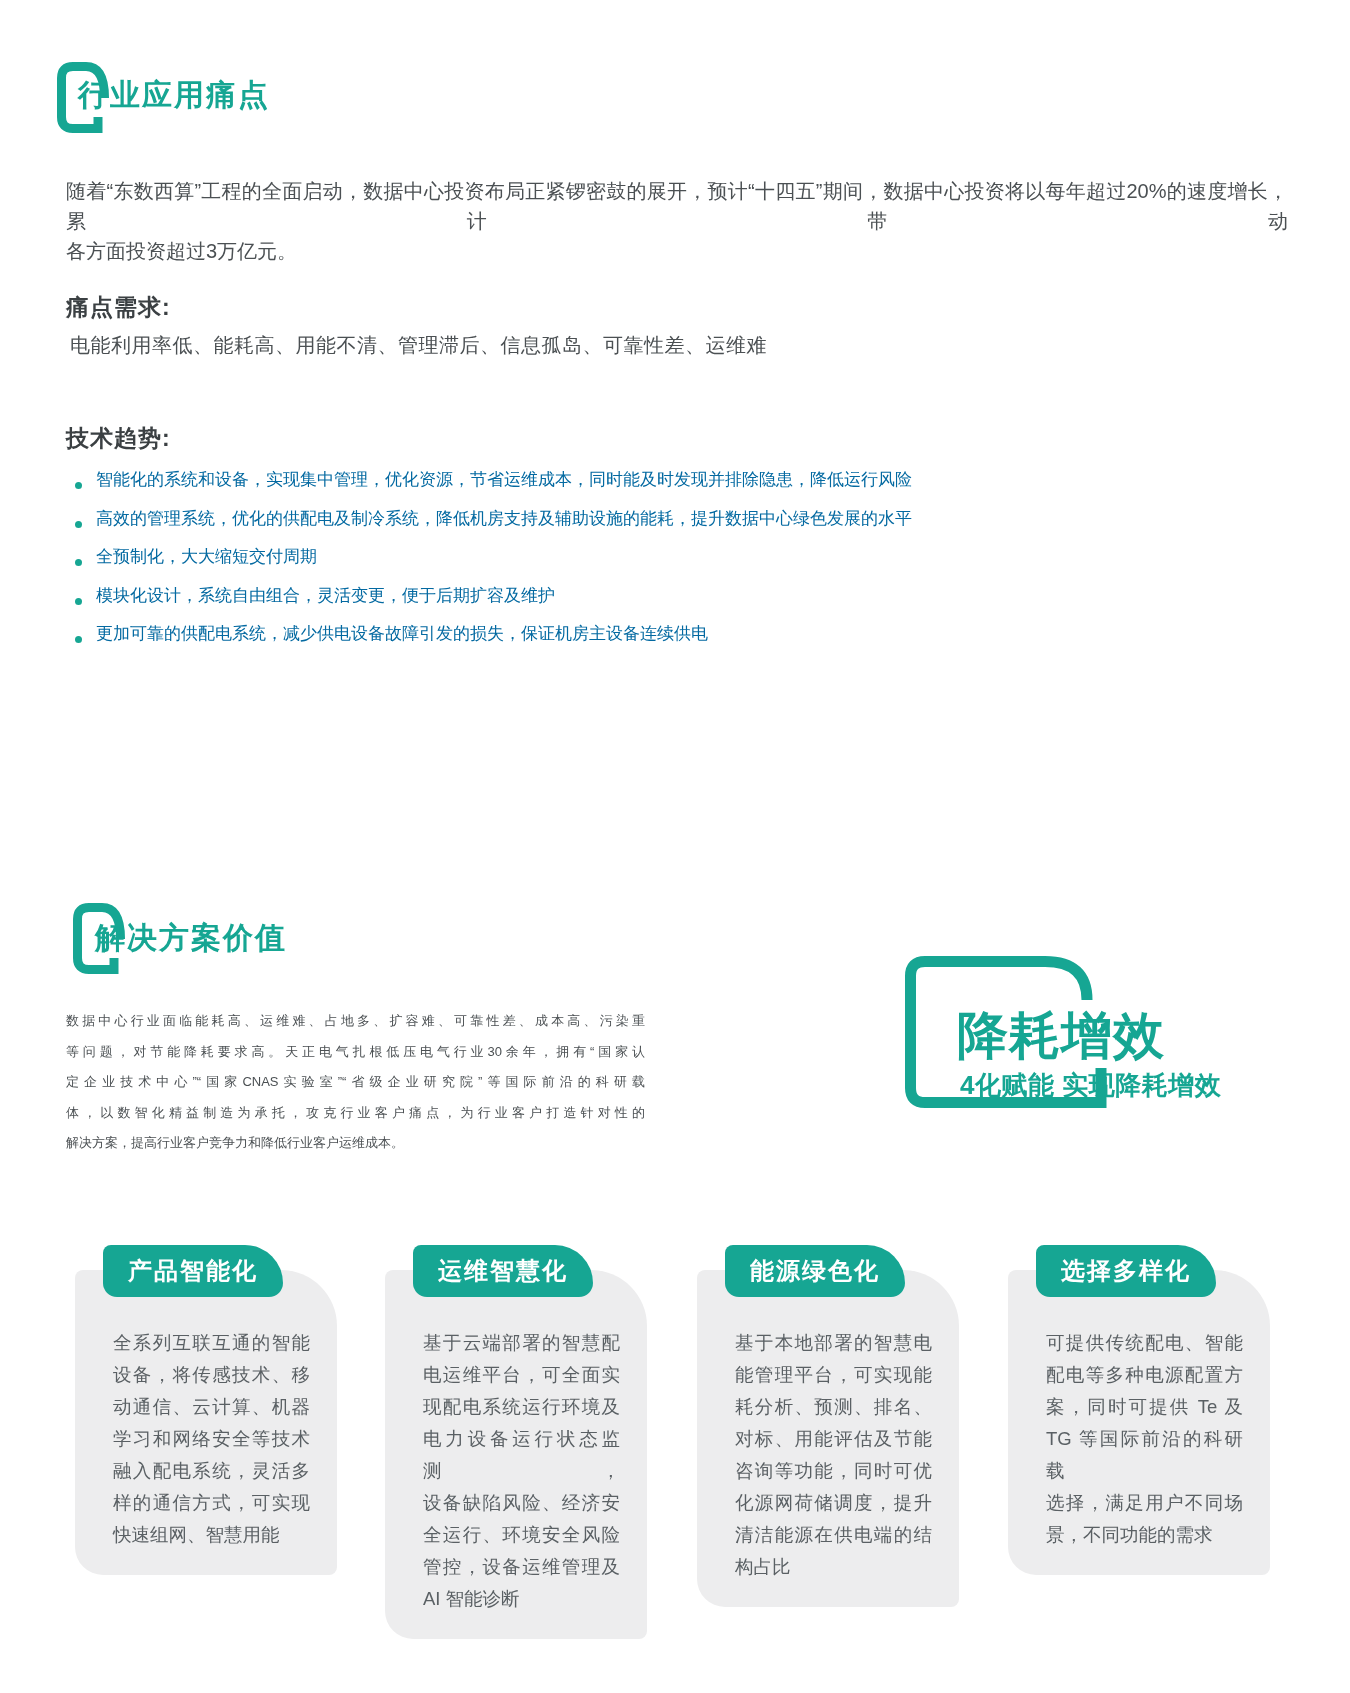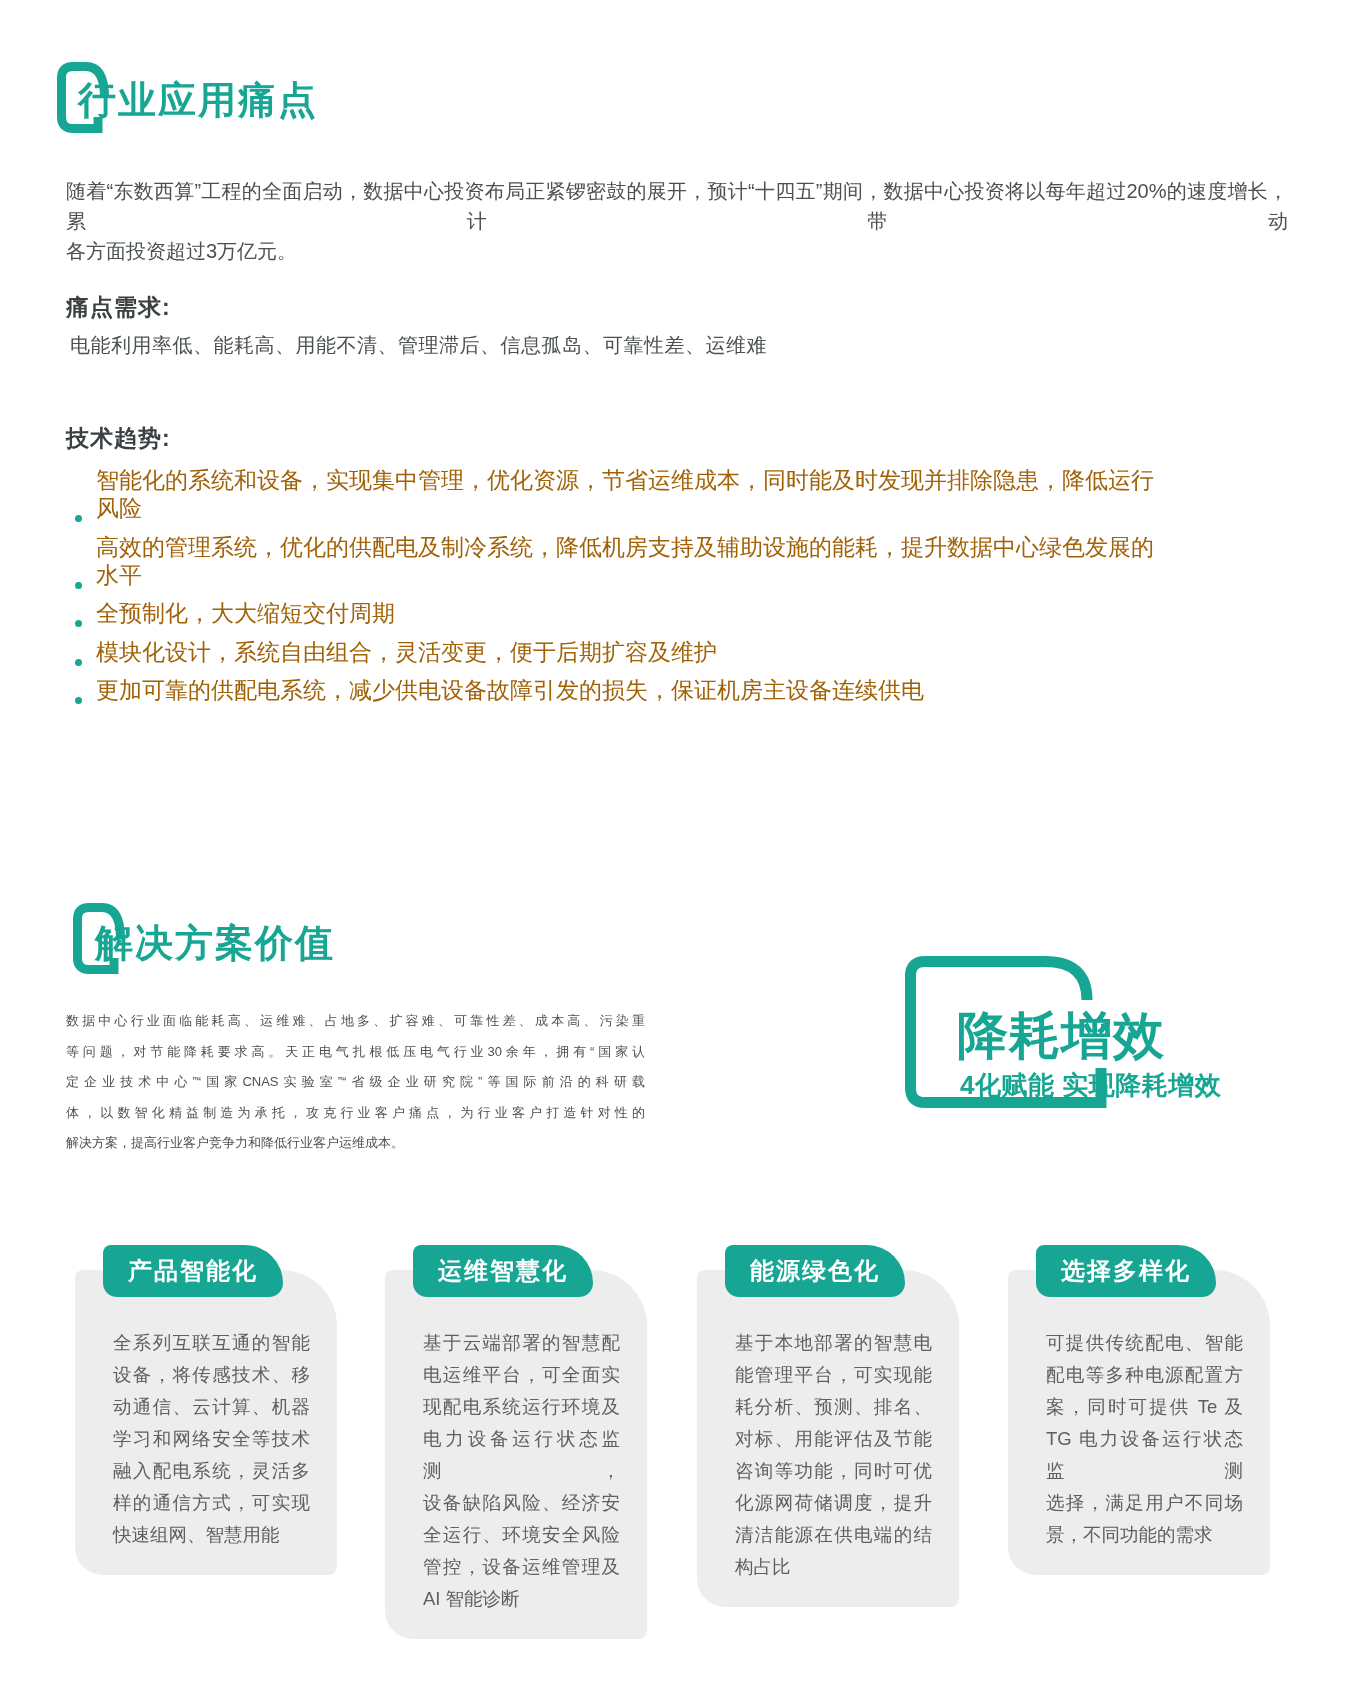--- a/index.html
+++ b/index.html
@@ -12,21 +12,21 @@
     position:relative;
     width:1350px;height:1693px;
     background:#ffffff;
     overflow:hidden;
   }
   
   .sec-header{position:absolute;}
   .sec-header .bracket{position:absolute;left:0;top:0;}
   .sec-title{
     position:absolute;
-    font-size:38px;font-weight:bold;color:var(--accent);
+    font-size:30px;font-weight:bold;color:var(--accent);
     letter-spacing:2px;white-space:nowrap;
   }
   .hdr1{left:57px;top:62px;width:400px;height:80px;}
   .hdr1 .sec-title{left:21px;top:13px;}
   .hdr2{left:73px;top:903px;width:400px;height:80px;}
   .hdr2 .sec-title{left:22px;top:15px;text-align:right;}
 
   
   .para{position:absolute;color:#4b5053;}
   .lines > div{text-align:justify;text-align-last:justify;}
@@ -40,22 +40,22 @@
   }
   .pain-body{
     position:absolute;left:70px;top:332px;width:760px;
     font-size:20px;color:#4b5053;letter-spacing:0.5px;
   }
 
   
   .trend-list{position:absolute;left:75px;top:466px;width:1100px;
     list-style:none;margin:0;padding:0;}
   .trend-list li{
-    display:flex;align-items:flex-end;
-    font-size:23px;line-height:28px;color:#a16207;
+    display:flex;align-items:center;
+    font-size:17px;line-height:28px;color:#0369a1;
     margin-bottom:10.5px;
   }
   .trend-list .dot{
     flex:0 0 auto;
     width:7px;height:7px;border-radius:50%;
     background:var(--accent);
     margin:11px 14px 0 0;
   }
 
   
@@ -205,19 +205,19 @@
         <div>构占比</div>
       </div>
   </div>
 
   <div class="card card-4">
     <div class="card-pill">选择多样化</div>
     <div class="card-body lines">
         <div>可提供传统配电、智能</div>
         <div>配电等多种电源配置方</div>
         <div>案，同时可提供 Te 及</div>
-        <div>TG 电力设备运行状态监测</div>
+        <div>TG 等国际前沿的科研载</div>
         <div>选择，满足用户不同场</div>
         <div>景，不同功能的需求</div>
       </div>
   </div>
 
 </div>
 
 </body></html>

